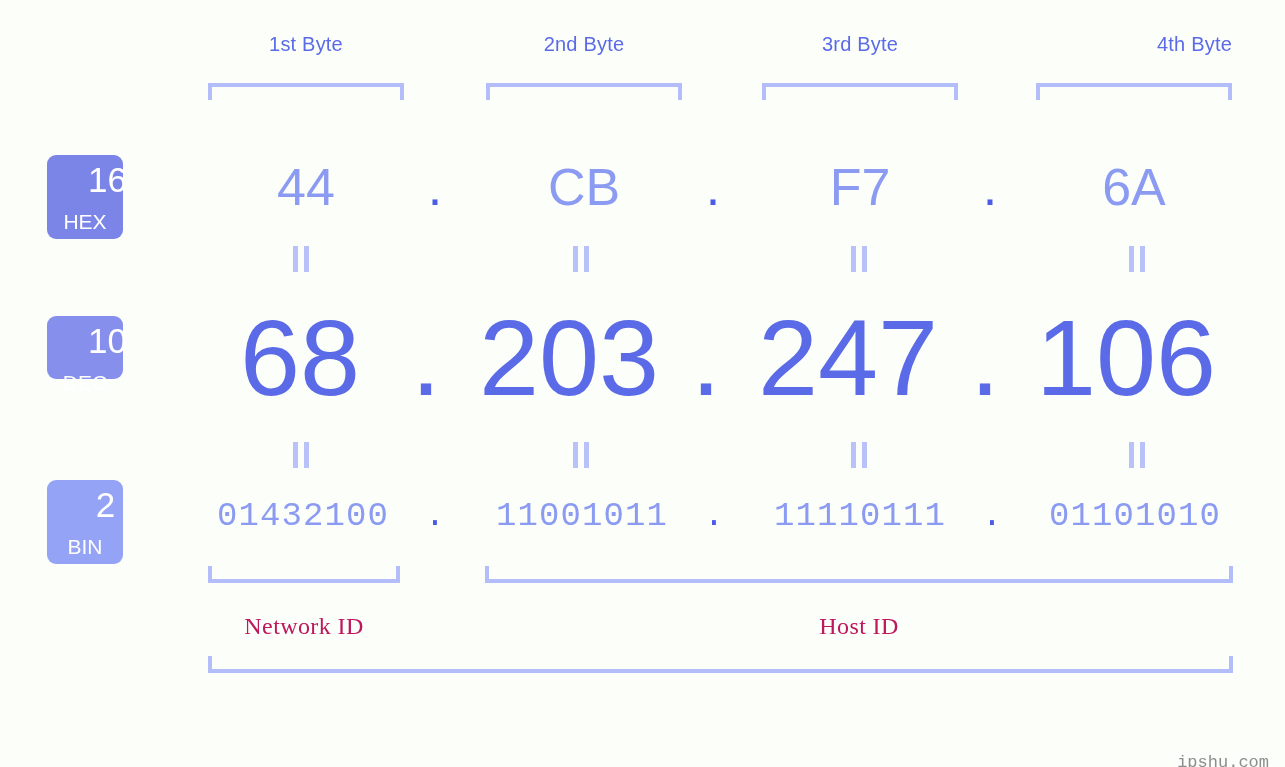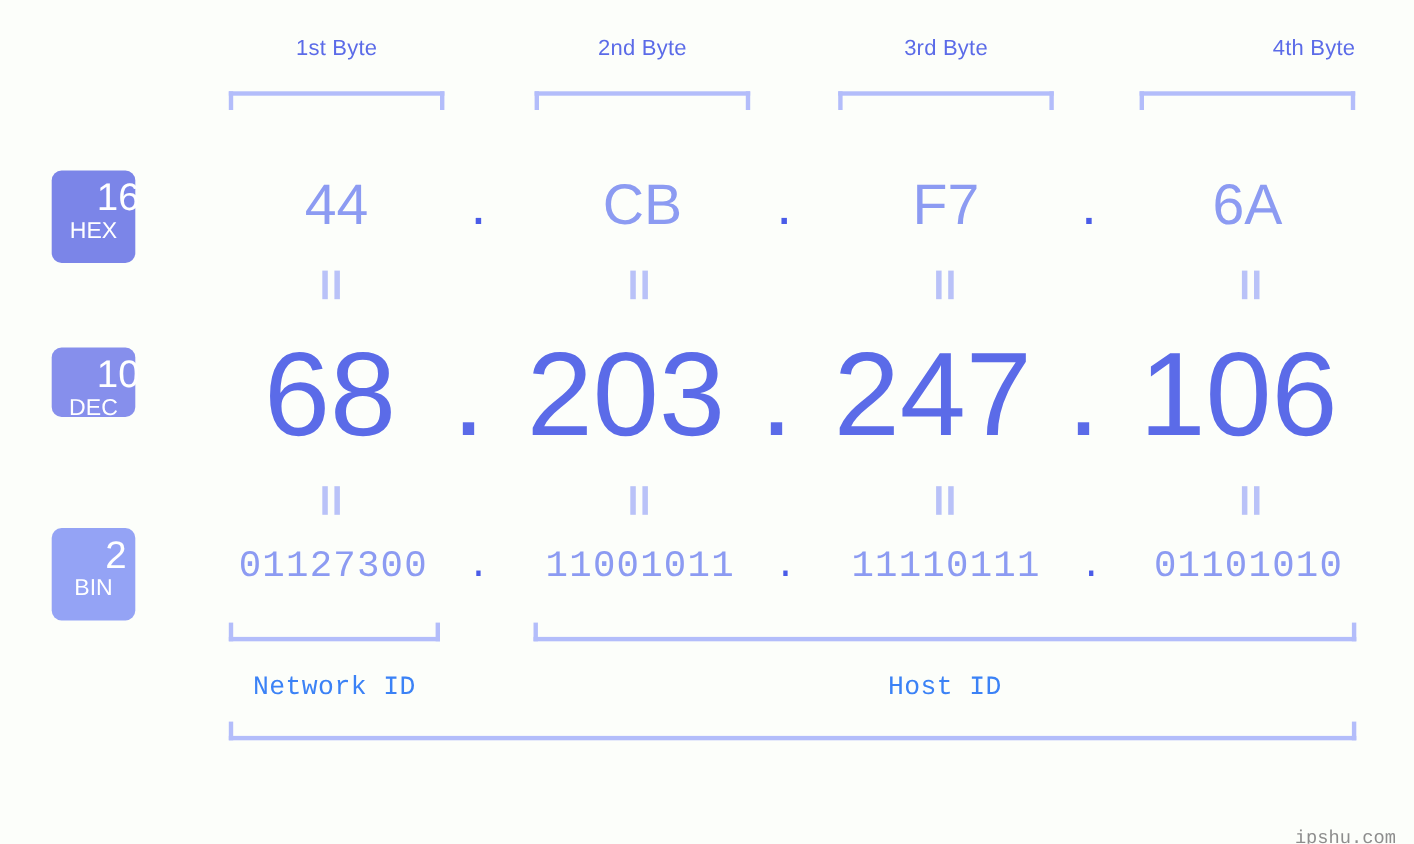--- a/index.html
+++ b/index.html
@@ -72,20 +72,21 @@
     font-weight: 400;
     font-family: "Liberation Sans", sans-serif;
     margin-left: 41px;
   }
   .badge .badge-sub {
     display: block;
     font-size: 21px;
     line-height: 24px;
     font-weight: 400;
     font-family: "Liberation Sans", sans-serif;
+    margin-top: 12px;
   }
   #badge-hex { top: 155px; height: 84px; background: #7b85e8; }
   #badge-dec { top: 316px; height: 63px; background: #868fec; }
   #badge-bin { top: 480px; height: 84px; background: #94a3f5; }
 
   
   .hex-val {
     position: absolute;
     top: 156px;
     font-family: "Liberation Sans", sans-serif;
@@ -168,24 +169,24 @@
     line-height: 44px;
     color: #4a5ce8;
     text-align: center;
     width: 22px;
   }
 
   
   .id-label {
     position: absolute;
     top: 611px;
-    font-family: Liberation Mono, monospace;
+    font-family: Liberation Serif, serif;
     font-size: 24px;
     line-height: 30px;
-    color: #3b82f6;
+    color: #be185d;
     text-align: center;
     white-space: nowrap;
     letter-spacing: 0.4px;
   }
 
   
   .class-label {
     position: absolute;
     top: 695px;
     font-family: "Liberation Mono", "DejaVu Sans Mono", monospace;
@@ -273,21 +274,21 @@
   <div class="eqmark" style="left:570px;top:442px;">
     <i></i><i></i>
   </div>
   <div class="eqmark" style="left:848px;top:442px;">
     <i></i><i></i>
   </div>
   <div class="eqmark" style="left:1126px;top:442px;">
     <i></i><i></i>
   </div>
 
-  <div class="bin-val" style="left:203px;width:200px;">01127300</div>
+  <div class="bin-val" style="left:203px;width:200px;">01432100</div>
   <div class="bin-dot" style="left:424px;">.</div>
   <div class="bin-val" style="left:482px;width:200px;">11001011</div>
   <div class="bin-dot" style="left:703px;">.</div>
   <div class="bin-val" style="left:760px;width:200px;">11110111</div>
   <div class="bin-dot" style="left:981px;">.</div>
   <div class="bin-val" style="left:1035px;width:200px;">01101010</div>
 
   <div class="bracket-bottom" style="left:208px;top:566px;width:192px;"></div>
   <div class="bracket-bottom" style="left:485px;top:566px;width:748px;"></div>
 

